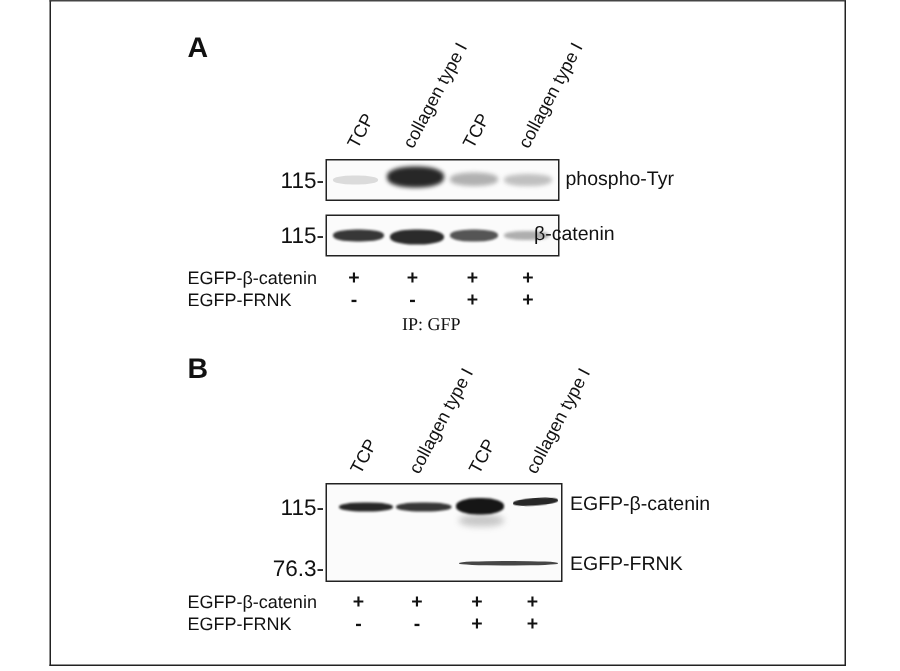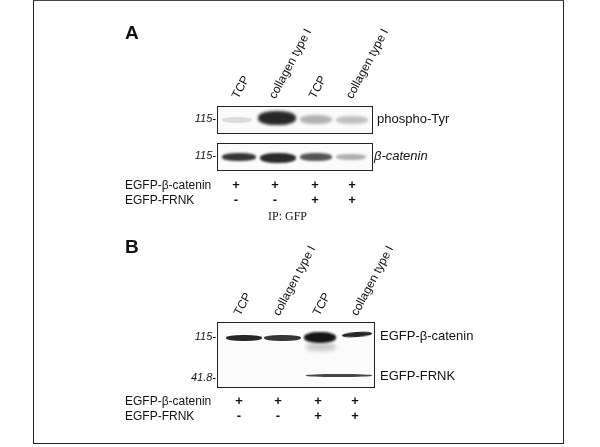--- a/index.html
+++ b/index.html
@@ -5,21 +5,21 @@
   html, body { margin: 0; padding: 0; background: #ffffff; }
   body { width: 600px; height: 447px; position: relative; overflow: hidden;
          font-family: "Liberation Sans", "DejaVu Sans", sans-serif; color: #111; }
   .frame { position: absolute; left: 33px; top: 0px; width: 531px; height: 444px;
            border: 1.5px solid #222; border-top: 1px solid #444; box-sizing: border-box; background: #fff; }
   .abs { position: absolute; }
   .panel-letter { font-weight: bold; font-size: 19px; }
   .lane-label { position: absolute; font-size: 12px; white-space: nowrap;
                 transform-origin: left bottom; transform: rotate(-62deg); }
   .blot { position: absolute; border: 1.5px solid #222; box-sizing: border-box; background: #fbfbfb; overflow: hidden; }
-  .mw { position: absolute; font-size: 11px; text-align: right; width: 40px; font-style: italic; }
+  .mw { position: absolute; font-size: 15px; text-align: right; width: 40px; }
   .right-label { position: absolute; font-size: 13px; white-space: nowrap; }
   .row-label { position: absolute; font-size: 12px; white-space: nowrap; }
   .sign { position: absolute; font-size: 13px; font-weight: bold; width: 14px; text-align: center; }
   .band { position: absolute; border-radius: 45%; }
 </style>
 </head>
 <body>
 
 <div class="frame"></div>
 
@@ -39,21 +39,21 @@
 </div>
 <div class="right-label" style="left:377px; top:111px;">phospho-Tyr</div>
 
 <div class="mw" style="left:176px; top:149px;">115-</div>
 <div class="blot" style="left:217px; top:143px; width:156px; height:28px;">
   <div class="band" style="left:4px; top:9px; width:34px; height:8px; background:rgba(20,20,20,0.85); filter:blur(0.8px);"></div>
   <div class="band" style="left:42px; top:9px; width:36px; height:10px; background:rgba(20,20,20,0.9); filter:blur(0.8px);"></div>
   <div class="band" style="left:82px; top:9px; width:32px; height:8px; background:rgba(30,30,30,0.75); filter:blur(0.8px);"></div>
   <div class="band" style="left:118px; top:10px; width:30px; height:6px; background:rgba(60,60,60,0.4); filter:blur(1px);"></div>
 </div>
-<div class="right-label" style="left:374px; top:148px;font-style:italic;">β-catenin</div>
+<div class="right-label" style="left:356px; top:148px;">β-catenin</div>
 
 <div class="row-label" style="left:125px; top:178px;">EGFP-β-catenin</div>
 <div class="sign" style="left:229px; top:177px;">+</div>
 <div class="sign" style="left:268px; top:177px;">+</div>
 <div class="sign" style="left:308px; top:177px;">+</div>
 <div class="sign" style="left:345px; top:177px;">+</div>
 
 <div class="row-label" style="left:125px; top:193px;">EGFP-FRNK</div>
 <div class="sign" style="left:229px; top:192px;">-</div>
 <div class="sign" style="left:268px; top:192px;">-</div>
@@ -63,21 +63,21 @@
 <div class="row-label" style="left:268px; top:209px;font-family:Liberation Serif, serif;">IP: GFP</div>
 
 <div class="abs panel-letter" style="left:125px; top:236px;">B</div>
 
 <div class="lane-label" style="left:243px; top:304px;">TCP</div>
 <div class="lane-label" style="left:282px; top:304px;">collagen type I</div>
 <div class="lane-label" style="left:322px; top:304px;">TCP</div>
 <div class="lane-label" style="left:360px; top:304px;">collagen type I</div>
 
 <div class="mw" style="left:176px; top:330px;">115-</div>
-<div class="mw" style="left:176px; top:371px;">41.8-</div>
+<div class="mw" style="left:176px; top:371px;">76.3-</div>
 
 <div class="blot" style="left:217px; top:322px; width:158px; height:66px;">
   <div class="band" style="left:8px; top:12px; width:36px; height:6px; background:rgba(15,15,15,0.9); filter:blur(0.6px);"></div>
   <div class="band" style="left:46px; top:12px; width:37px; height:6px; background:rgba(20,20,20,0.85); filter:blur(0.6px);"></div>
   <div class="band" style="left:88px; top:20px; width:30px; height:8px; background:rgba(80,80,80,0.3); filter:blur(2px);"></div>
   <div class="band" style="left:86px; top:9px; width:32px; height:11px; background:rgba(10,10,10,0.95); filter:blur(0.8px);"></div>
   <div class="band" style="left:124px; top:9px; width:30px; height:5px; background:rgba(15,15,15,0.9); filter:blur(0.5px); transform:rotate(-4deg);"></div>
   <div class="band" style="left:88px; top:51px; width:66px; height:3px; background:rgba(25,25,25,0.8); filter:blur(0.5px);"></div>
 </div>
 

